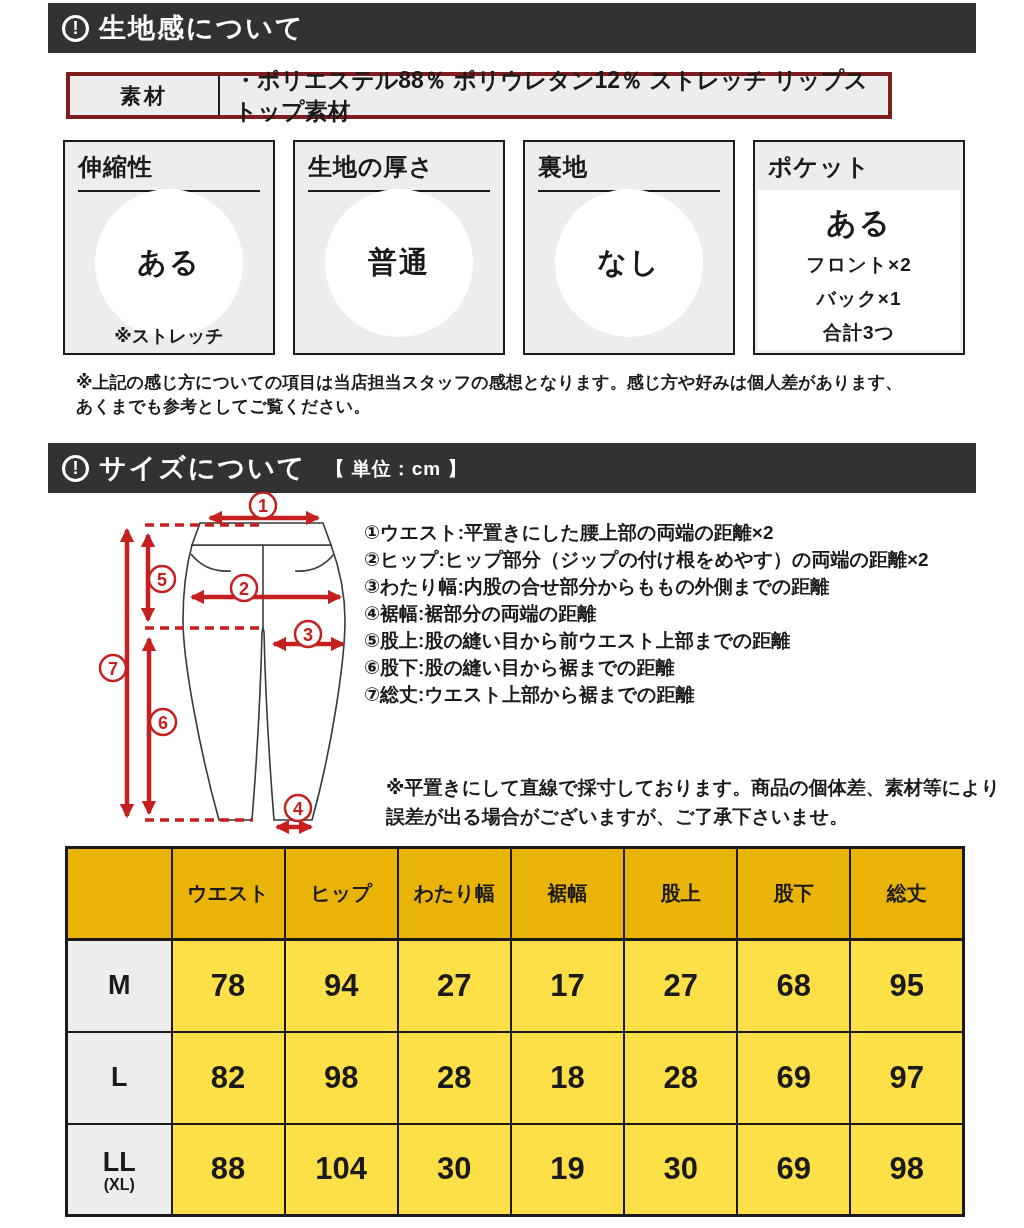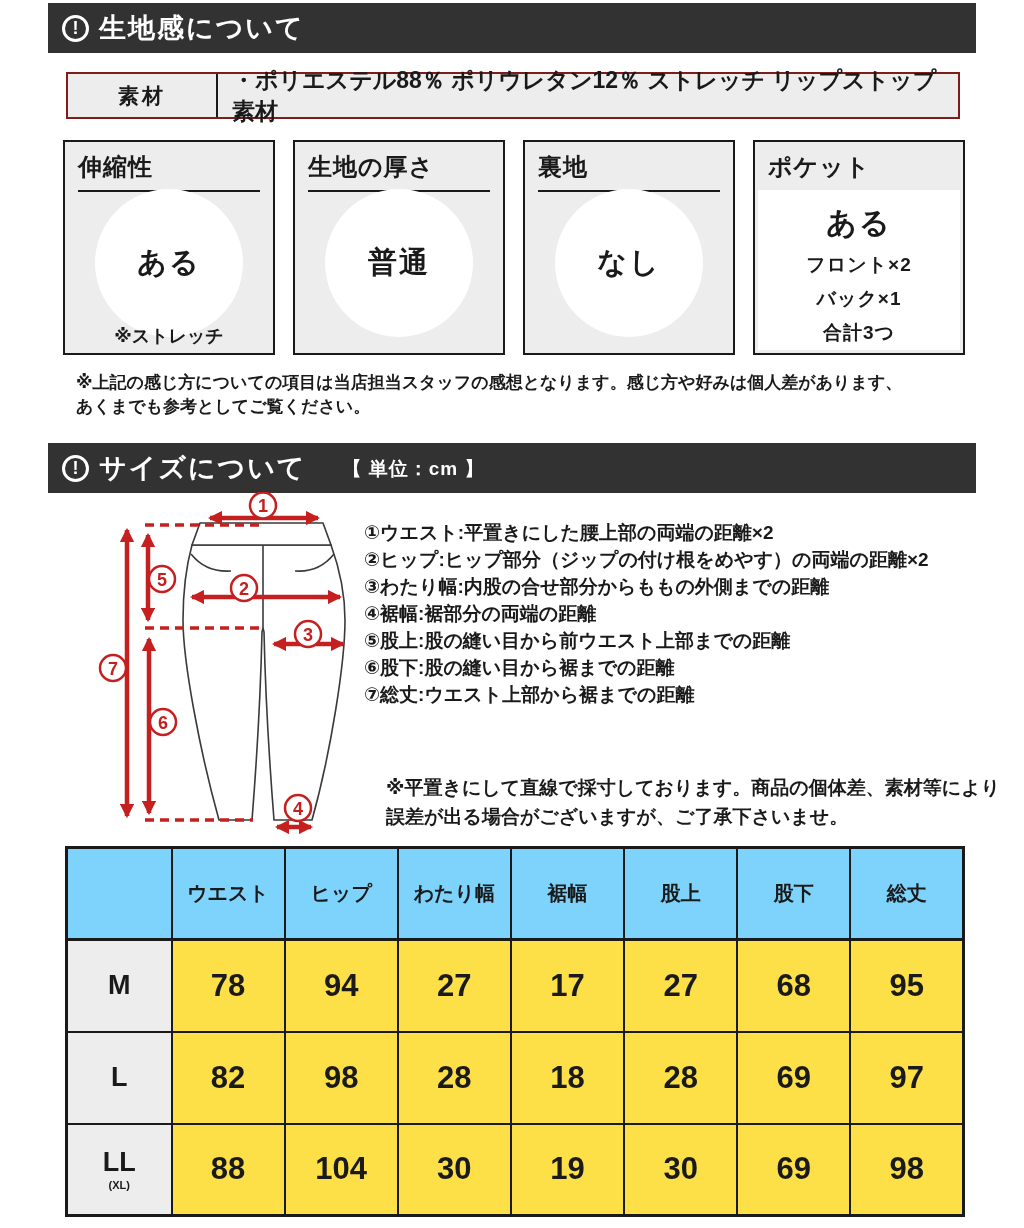--- a/index.html
+++ b/index.html
@@ -30,29 +30,29 @@
   .alert-icon {
     width: 27px; height: 27px;
     border: 3px solid #fff;
     border-radius: 50%;
     display: flex; align-items: center; justify-content: center;
     font-size: 18px; line-height: 1;
     margin: 0 10px 0 14px;
     flex: 0 0 auto;
   }
   .bar-title { font-size: 27px; letter-spacing: 2px; }
-  .unit-label { font-size: 19px; margin-left: 36px; letter-spacing: 1px; padding-top: 2px; }
+  .unit-label { font-size: 19px; margin-left: 19px; letter-spacing: 1px; padding-top: 2px; }
 
   
   .material {
     position: absolute;
     left: 66px; top: 72px;
-    width: 894px; height: 47px;
+    width: 826px; height: 47px;
     background: #ededed;
-    border: 2px solid #7f1d1d;
+    border: 4px solid #7f1d1d;
     display: flex;
   }
   .material-label {
     width: 150px;
     border-right: 2px solid #1a1a1a;
     display: flex; align-items: center; justify-content: center;
     font-size: 21px; letter-spacing: 3px;
   }
   .material-value {
     flex: 1;
@@ -138,31 +138,31 @@
     table-layout: fixed;
     border: 3px solid #1a1a1a;
   }
   .size-table th, .size-table td {
     border: 2px solid #1a1a1a;
     text-align: center;
     vertical-align: middle;
     background: #fde047;
   }
   .size-table thead th {
-    background: #7dd3fc;
+    background: #eab308;
     font-size: 20px;
     height: 92px;
     border-bottom-width: 3px;
   }
   .size-table tbody tr { height: 92px; }
   .size-table .size-label {
     background: #ededed;
     font-size: 27px;
   }
-  .size-label .sub { display: block; font-size: 11px; line-height: 14px; }
+  .size-label .sub { display: block; font-size: 16px; line-height: 14px; }
   .size-table .val { font-size: 31px; }
 </style>
 </head>
 <body>
 
 <div id="page">
 
   <div class="bar bar1">
     <span class="alert-icon">!</span>
     <span class="bar-title">生地感について</span>

